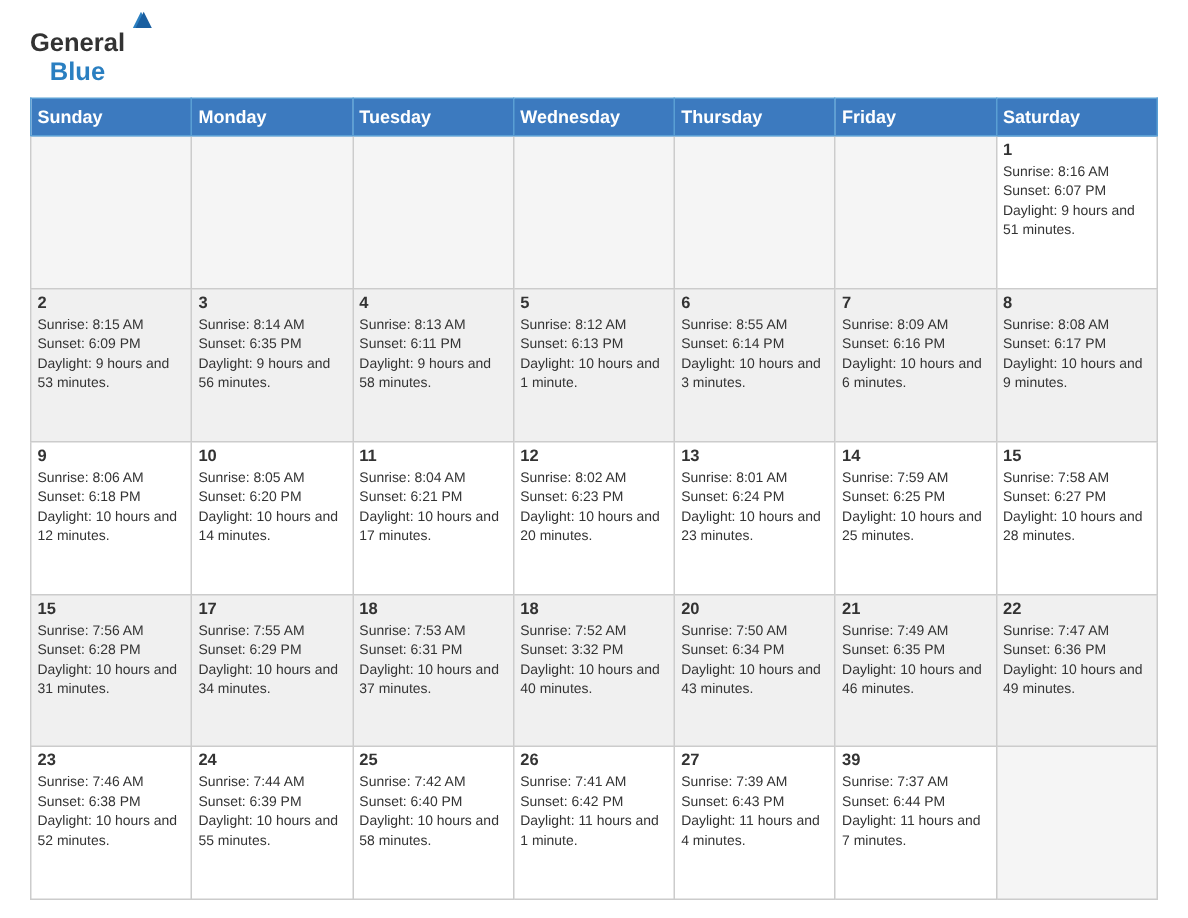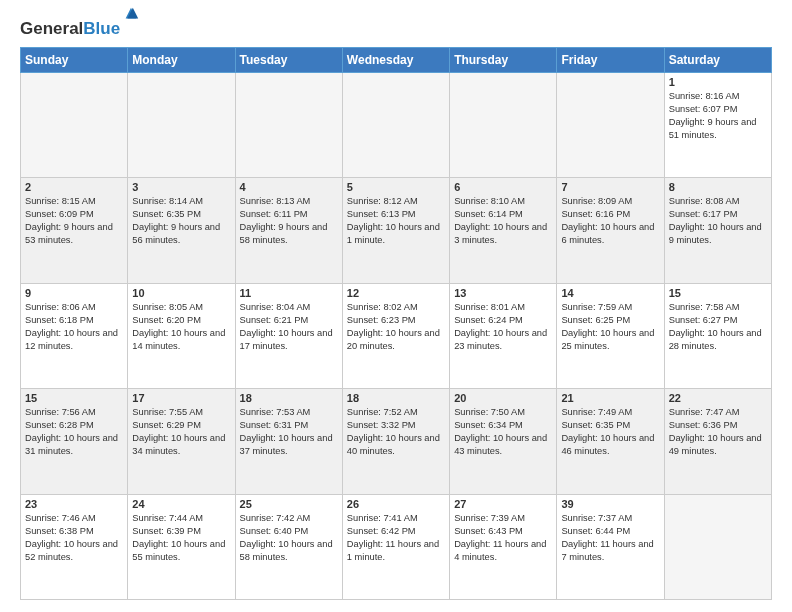--- a/index.html
+++ b/index.html
@@ -23,32 +23,33 @@
       align-items: flex-start;
       margin-bottom: 8px;
     }
     .logo {
       display: flex;
       align-items: center;
       margin-top: 4px;
     }
     .logo-text {
       display: flex;
-      flex-direction: row;
+      flex-direction: column;
       line-height: 1.1;
     }
     .logo-general {
       font-size: 17px;
       font-weight: bold;
       color: #333;
     }
     .logo-blue {
       font-size: 17px;
       font-weight: bold;
       color: #2a7fc1;
+      text-align: center;
     }
     .logo-icon {
       width: 18px;
       height: 18px;
       margin-left: 2px;
       margin-top: -14px;
     }
     .title-block {
       text-align: right;
     }
@@ -172,21 +173,21 @@
 Daylight: 9 hours and 58 minutes.</div>
           </td>
           <td>
             <span class="day-num">5</span>
             <div class="day-info">Sunrise: 8:12 AM
 Sunset: 6:13 PM
 Daylight: 10 hours and 1 minute.</div>
           </td>
           <td>
             <span class="day-num">6</span>
-            <div class="day-info">Sunrise: 8:10 AM
+            <div class="day-info">Sunrise: 8:55 AM
 Sunset: 6:14 PM
 Daylight: 10 hours and 3 minutes.</div>
           </td>
           <td>
             <span class="day-num">7</span>
             <div class="day-info">Sunrise: 8:09 AM
 Sunset: 6:16 PM
 Daylight: 10 hours and 6 minutes.</div>
           </td>
           <td>

